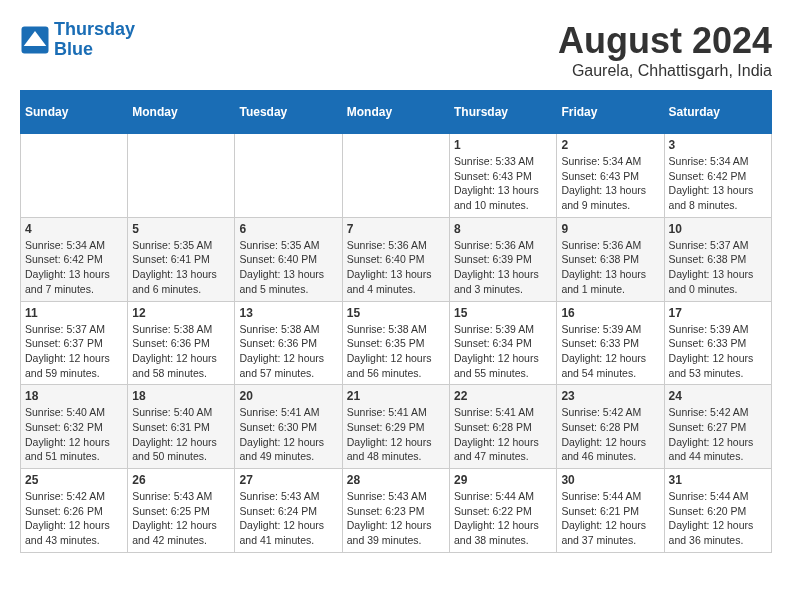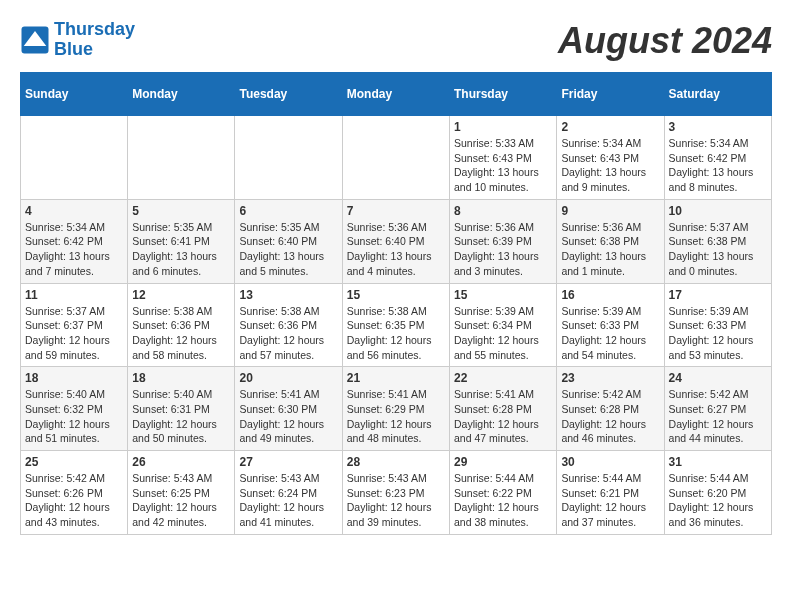--- a/index.html
+++ b/index.html
@@ -34,21 +34,20 @@
       height: 30px;
       margin-right: 4px;
     }
     .title-area {
       text-align: right;
     }
     .month-title {
       font-size: 36px;
       font-weight: bold;
       color: #333;
-      font-style: italic;
     }
     .location-title {
       font-size: 16px;
       color: #333;
     }
     .calendar-table {
       width: 100%;
       border-collapse: collapse;
       font-size: 11px;
     }
@@ -95,20 +94,21 @@
       <rect x="2" y="2" width="36" height="36" rx="4" fill="#1a6db5"></rect>
       <polygon points="20,8 35,28 5,28" fill="white"></polygon>
     </svg>
     <div class="logo-text">
       <div><span>Thursday</span></div>
       <div><span>Blue</span></div>
     </div>
   </div>
   <div class="title-area">
     <div class="month-title">August 2024</div>
+    <div class="location-title">Gaurela, Chhattisgarh, India</div>
   </div>
 </div>
 
 <table class="calendar-table">
   <thead>
     <tr>
     <th>Sunday</th>
         <th>Monday</th>
         <th>Tuesday</th>
         <th>Monday</th>

